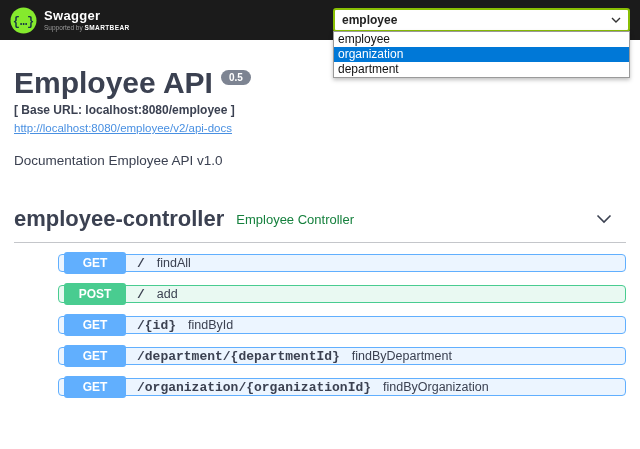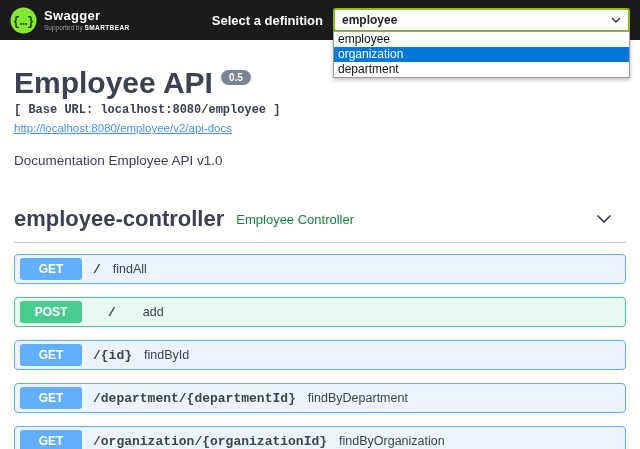--- a/index.html
+++ b/index.html
@@ -50,21 +50,21 @@
   
   .main { padding: 0 14px; }
   .api-title-row { margin-top: 26px; }
   .api-title { font-size: 30px; font-weight: 700; color: #3b4151; }
   .version-badge {
     display: inline-block; background: #7d8492; color: #fff;
     font-size: 10px; font-weight: 600; padding: 2px 8px;
     border-radius: 20px; position: relative; top: -12px; margin-left: 8px;
   }
   .base-url {
-    margin-top: 3px; font-family: Liberation Mono, monospace;
+    margin-top: 3px; font-family: Liberation Sans, sans-serif;
     font-size: 12px; font-weight: 600; color: #3b4151;
   }
   .api-docs-link {
     display: inline-block; margin-top: 5px;
     font-size: 11.5px; color: #4990e2; text-decoration: underline; cursor: pointer;
   }
   .api-description { margin-top: 17px; font-size: 13.5px; color: #3b4151; }
 
   
   .tag-header {
@@ -73,25 +73,25 @@
     border-bottom: 1px solid rgba(59,65,81,.3);
     cursor: pointer;
   }
   .tag-name { font-size: 22px; font-weight: 700; color: #3b4151; }
   .tag-desc { font-size: 13px; color: #15803d; margin-left: 12px; }
   .tag-chevron { margin-left: auto; display: flex; align-items: center; padding-right: 8px; }
 
   
   .ops { margin-top: 11px; }
   .opblock {
-    height: 30px; border-radius: 4px; margin-bottom: 13px;
-    display: flex; align-items: center; padding: 0 5px; cursor: pointer;
+    height: 18px; border-radius: 4px; margin-bottom: 13px;
+    display: flex; align-items: center; padding: 0 5px; cursor: pointer; margin-left: 44px;
   }
   .op-get  { background: rgba(97,175,254,.12);  border: 1px solid #61affe; }
-  .op-post { background: rgba(73,204,144,.12); border: 1px solid #49cc90; gap: 15px; }
+  .op-post { background: rgba(73,204,144,.12); border: 1px solid #49cc90; }
   .method {
     width: 62px; text-align: center; padding: 4px 0;
     font-size: 12px; font-weight: 700; color: #fff; border-radius: 3px;
   }
   .method-get  { background: #61affe; }
   .method-post { background: #49cc90; }
   .path {
     margin-left: 11px; font-family: "Liberation Mono", monospace;
     font-size: 13px; font-weight: 700; color: #3b4151;
   }
@@ -111,21 +111,20 @@
     <span class="brand-text">
       <span class="brand-title">Swagger</span>
       <span class="brand-sub">
         <span class="sb-pre">Supported by</span>
         <span class="sb-name">SMARTBEAR</span>
       </span>
     </span>
   </div>
 
   <div class="topbar-right">
-    <span class="select-label">Select a definition</span>
     <div class="definition-select">
       <span>employee</span>
       <span class="sel-chevron">
         <svg width="12" height="12" viewBox="0 0 12 12">
           <path d="M2 4 l4 4 l4 -4" stroke="#333" stroke-width="1.4" fill="none"></path>
         </svg>
       </span>
     </div>
   </div>
 </div>

